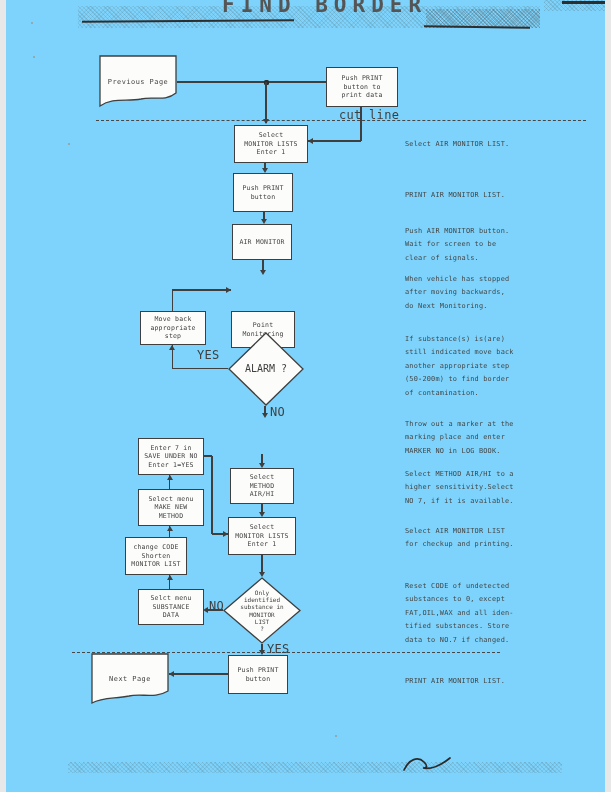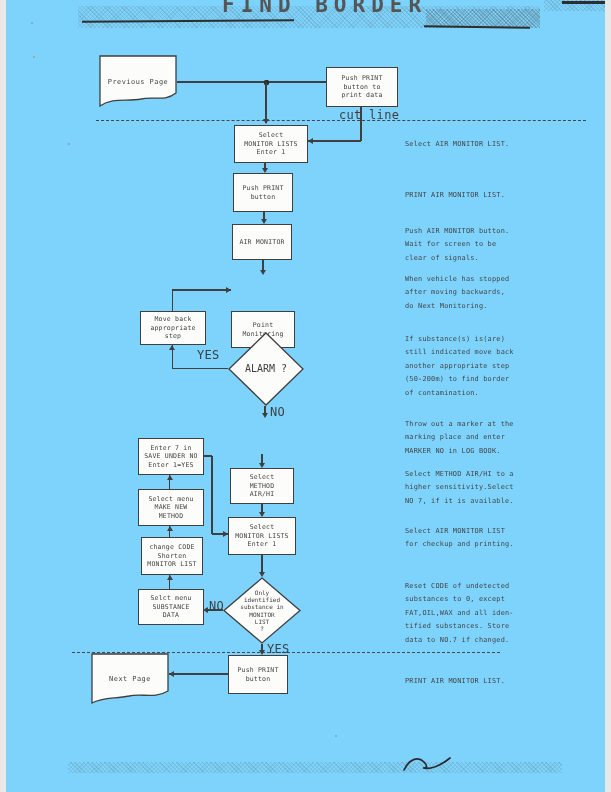--- a/index.html
+++ b/index.html
@@ -174,21 +174,21 @@
 AIR/HI</div>
   <div class="box" style="left:222px; top:517px; width:68px; height:38px;">Select
 MONITOR LISTS
 Enter 1</div>
   <div class="box" style="left:132px; top:438px; width:66px; height:37px;">Enter 7 in
 SAVE UNDER NO
 Enter 1=YES</div>
   <div class="box" style="left:132px; top:489px; width:66px; height:37px;">Select menu
 MAKE NEW
 METHOD</div>
-  <div class="box" style="left:135px; top:537px; width:62px; height:38px;">change CODE
+  <div class="box" style="left:119px; top:537px; width:62px; height:38px;">change CODE
 Shorten
 MONITOR LIST</div>
   <div class="box" style="left:132px; top:589px; width:66px; height:36px;">Selct menu
 SUBSTANCE
 DATA</div>
   <div class="box" style="left:222px; top:655px; width:60px; height:39px;">Push PRINT
 button</div>
 
   <div class="diamond" style="left:222px; top:332px; width:76px; height:74px;">
     <svg width="76" height="74" viewBox="0 0 76 74">

